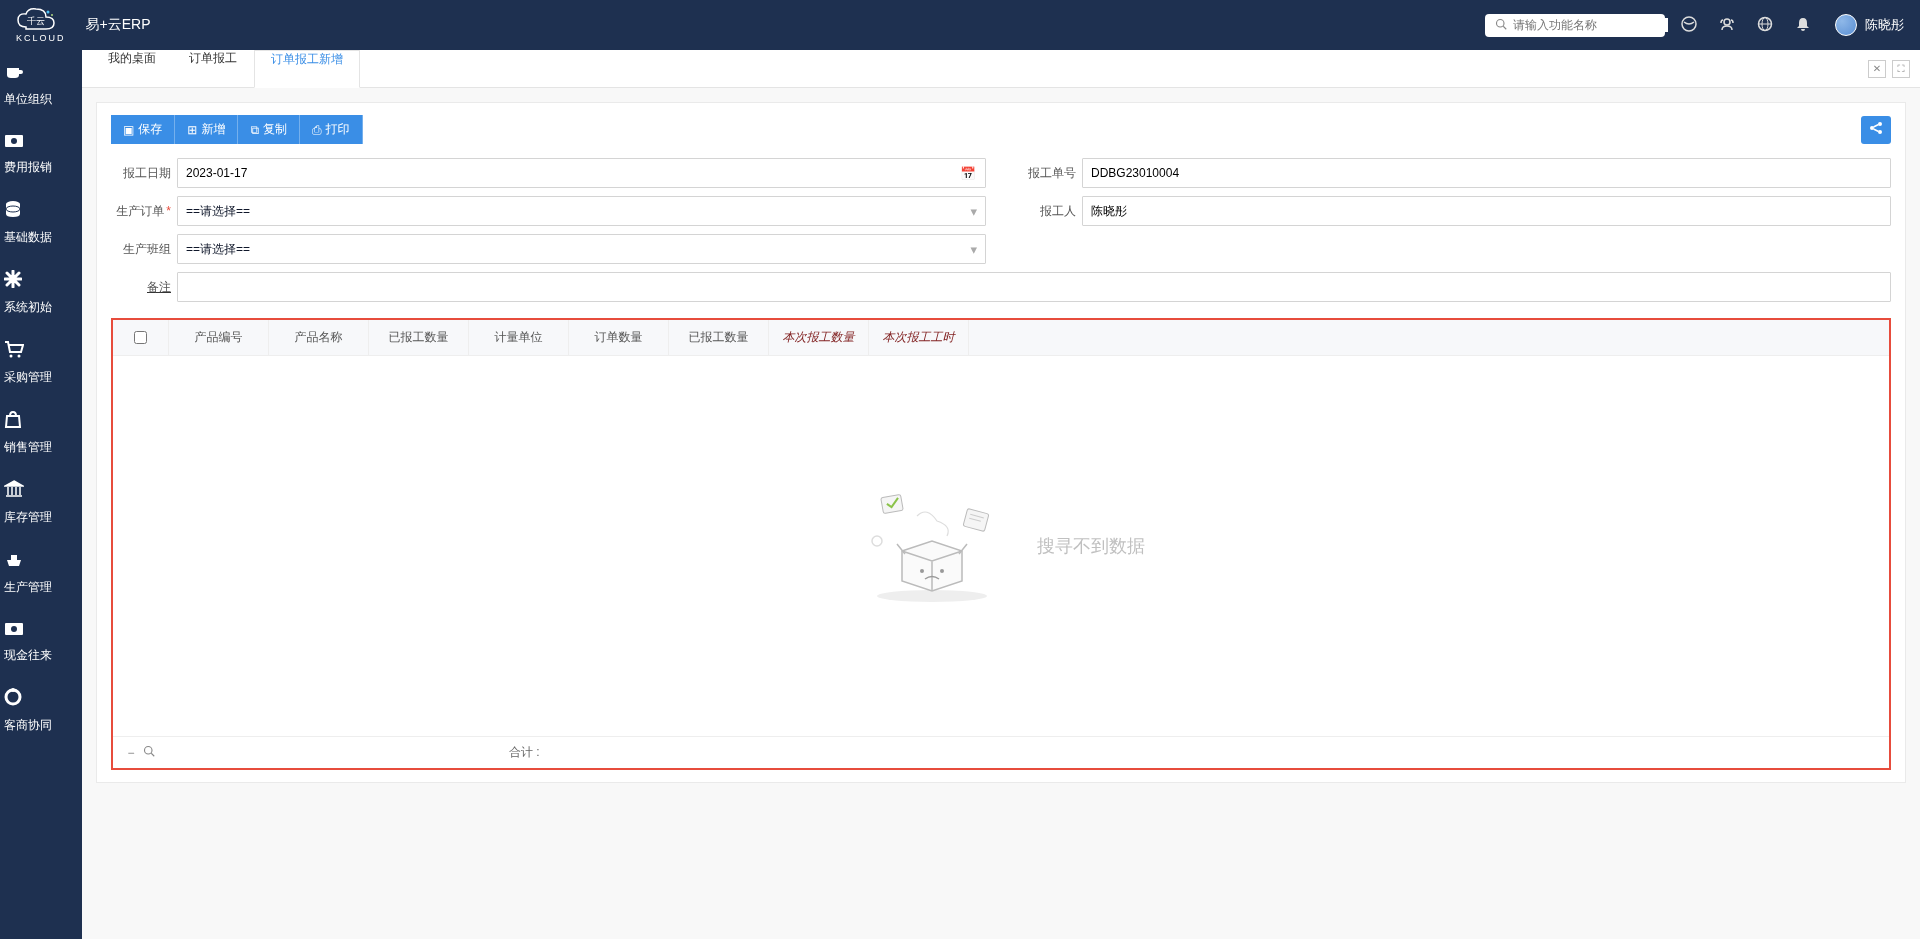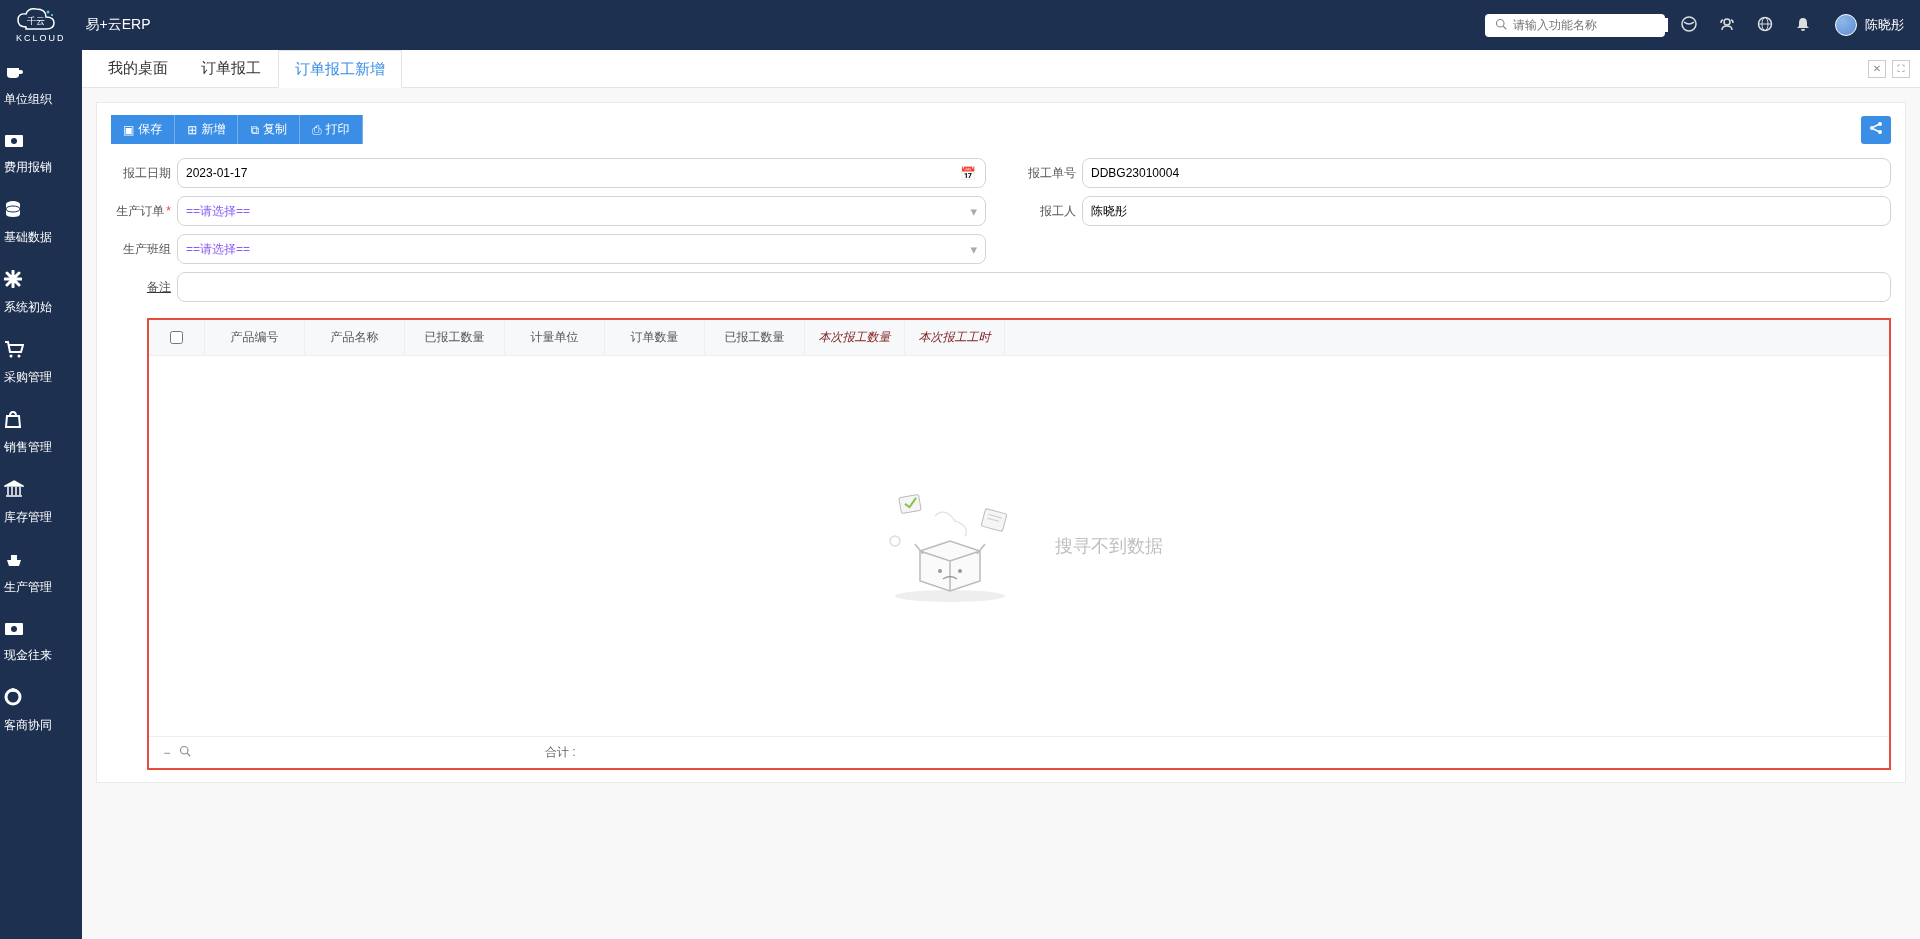--- a/index.html
+++ b/index.html
@@ -25,48 +25,48 @@
 .layout { display: flex; height: calc(100vh - 50px); }
 .sidebar { width: 82px; background: #1e3050; color: #fff; overflow-y: auto; flex-shrink: 0; }
 .sidebar-item { display: flex; flex-direction: column; padding: 12px 4px; cursor: pointer; gap: 6px; }
 .sidebar-icon { font-size: 18px; color: #fff; }
 .sidebar-label { font-size: 12px; }
 
 .main { flex: 1; background: #fff; display: flex; flex-direction: column; min-width: 0; }
 
 
 .tabs-row { height: 38px; border-bottom: 1px solid #e4e4e4; display: flex; align-items: stretch; padding-left: 10px; }
-.tab { padding: 0 16px; display: flex; align-items: center; font-size: 15px; cursor: pointer; border-right: 1px solid transparent; }
+.tab { padding: 0 16px; display: flex; align-items: flex-start; font-size: 12px; cursor: pointer; border-right: 1px solid transparent; }
 .tab.active { color: #3a8ee6; border: 1px solid #e4e4e4; border-bottom: 1px solid #fff; background: #fff; margin-bottom: -1px; }
 .tabs-spacer { flex: 1; }
 .tab-actions { display: flex; align-items: center; gap: 6px; padding-right: 10px; color: #888; }
 .tab-action-btn { width: 18px; height: 18px; border: 1px solid #ccc; display: flex; align-items: center; justify-content: center; font-size: 10px; cursor: pointer; }
 
 
 .content-wrap { flex: 1; padding: 14px; background: #f8f8f8; overflow: auto; }
 .panel { background: #fff; padding: 12px 14px; border: 1px solid #eaeaea; }
 .toolbar-row { display: flex; align-items: center; margin-bottom: 14px; }
 .btn { background: #3a8ee6; color: #fff; border: none; padding: 6px 12px; font-size: 12px; display: inline-flex; align-items: center; gap: 4px; cursor: pointer; border-right: 1px solid rgba(255,255,255,0.3); }
 .btn:last-of-type { border-right: none; }
 .btn-icon { font-size: 12px; }
 .toolbar-spacer { flex: 1; }
 .share-btn { background: #3a8ee6; color: #fff; border: none; width: 30px; height: 28px; display: flex; align-items: center; justify-content: center; cursor: pointer; border-radius: 3px; }
 
 .form-grid { display: grid; grid-template-columns: 1fr 1fr; gap: 8px 30px; margin-bottom: 16px; }
 .form-row { display: flex; align-items: center; }
 .form-row.full { grid-column: 1 / -1; text-decoration: underline; }
 .form-label { width: 66px; text-align: right; font-size: 12px; color: #555; padding-right: 6px; flex-shrink: 0; }
 .form-label .req { color: #e74c3c; margin-left: 2px; }
-.form-control { flex: 1; height: 30px; border: 1px solid #d4d4d4; border-radius: 8px; padding: 0 8px; font-size: 12px; background: #fff; display: flex; align-items: center; position: relative; }
+.form-control { flex: 1; height: 30px; border: 1px solid #d4d4d4; border-radius: 1px; padding: 0 8px; font-size: 12px; background: #fff; display: flex; align-items: center; position: relative; }
 .form-control input { border: none; outline: none; flex: 1; font-size: 12px; background: transparent; }
-.form-control .placeholder { color: #8b5cf6; }
+.form-control .placeholder { color: #0f172a; }
 .input-suffix { color: #aaa; font-size: 13px; }
 
 
-.table-box { border: 2px solid #e74c3c; margin-top: 2px; margin-left: 36px; }
+.table-box { border: 2px solid #e74c3c; margin-top: 2px; }
 .table-head { display: flex; background: #f7f8fa; border-bottom: 1px solid #eee; height: 36px; align-items: stretch; }
 .th { border-right: 1px solid #eee; display: flex; align-items: center; justify-content: center; font-size: 12px; color: #555; }
 .th.cb { width: 56px; }
 .th.col { width: 100px; }
 .th.blue { color: #7f1d1d; font-style: italic; }
 .empty-area { height: 380px; display: flex; align-items: center; justify-content: center; gap: 30px; color: #c5c5c5; }
 .empty-illus { width: 150px; height: 120px; position: relative; }
 .empty-text { font-size: 18px; color: #c0c0c0; }
 .table-foot { display: flex; height: 32px; border-top: 1px solid #eee; align-items: center; font-size: 12px; color: #666; }
 .tf-left { width: 56px; display: flex; align-items: center; justify-content: center; gap: 8px; color: #888; }

